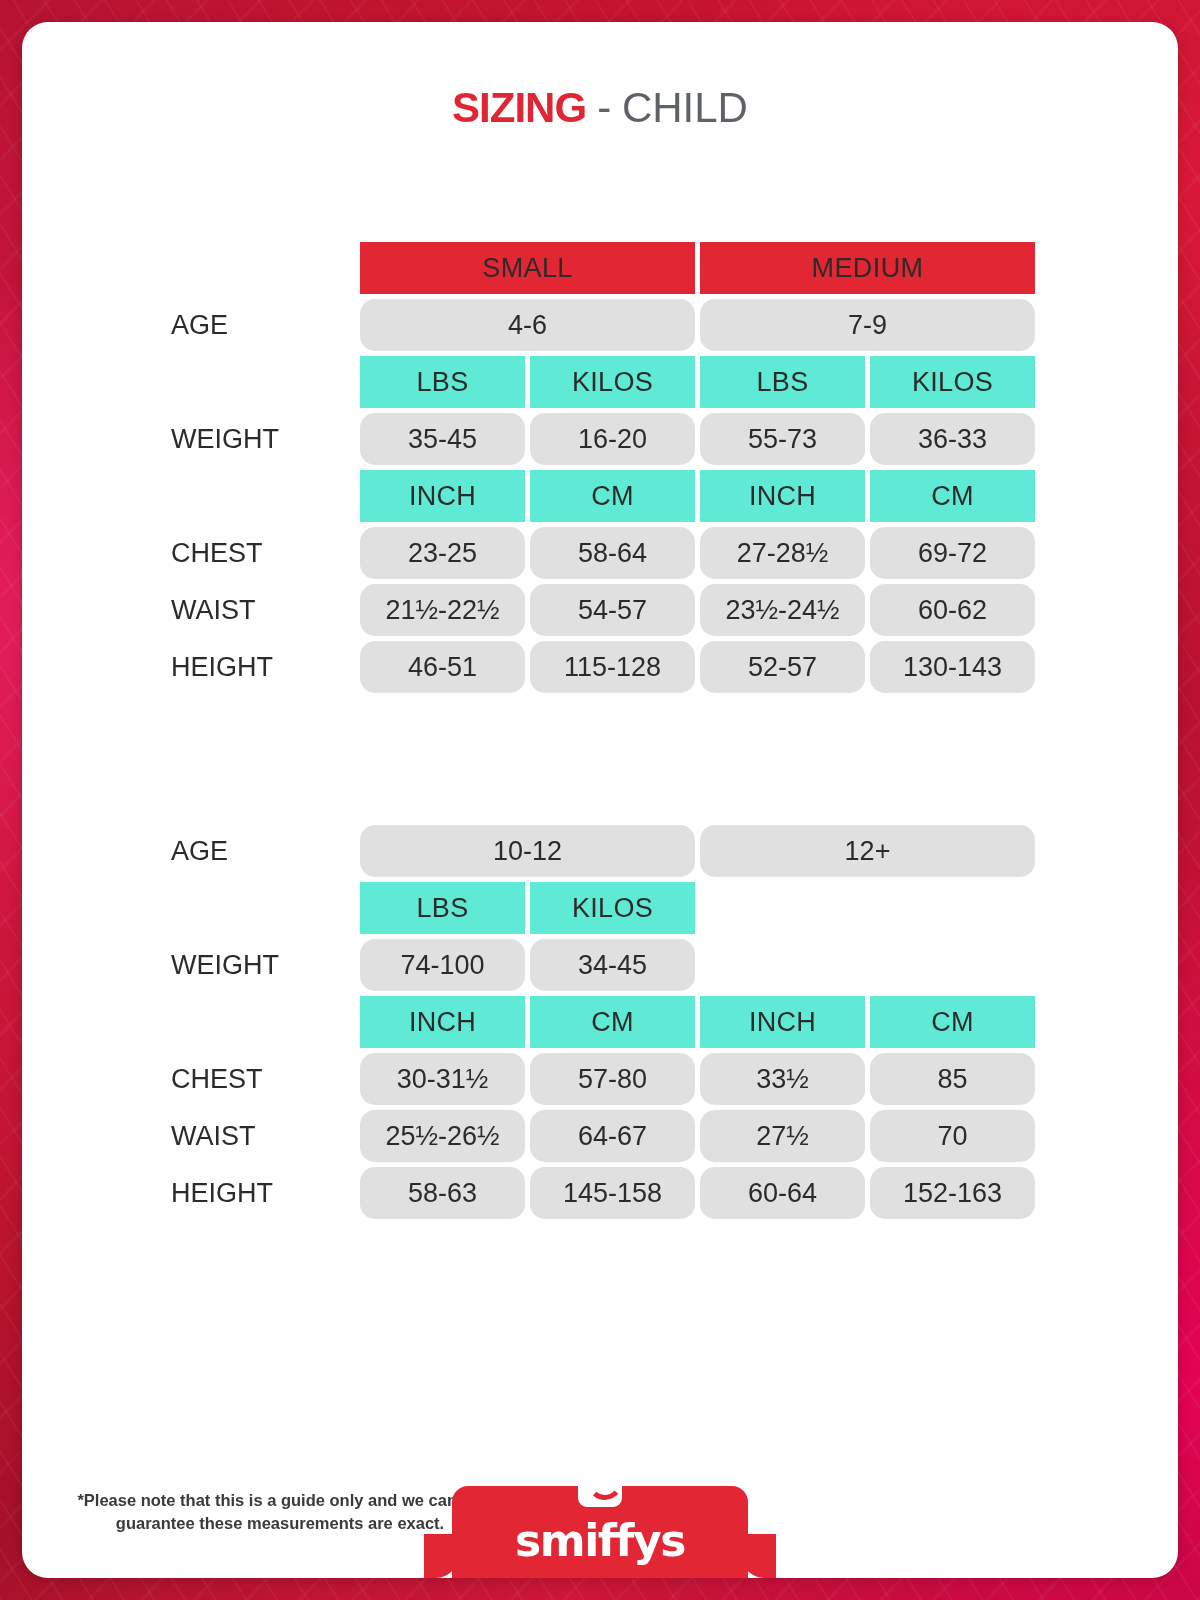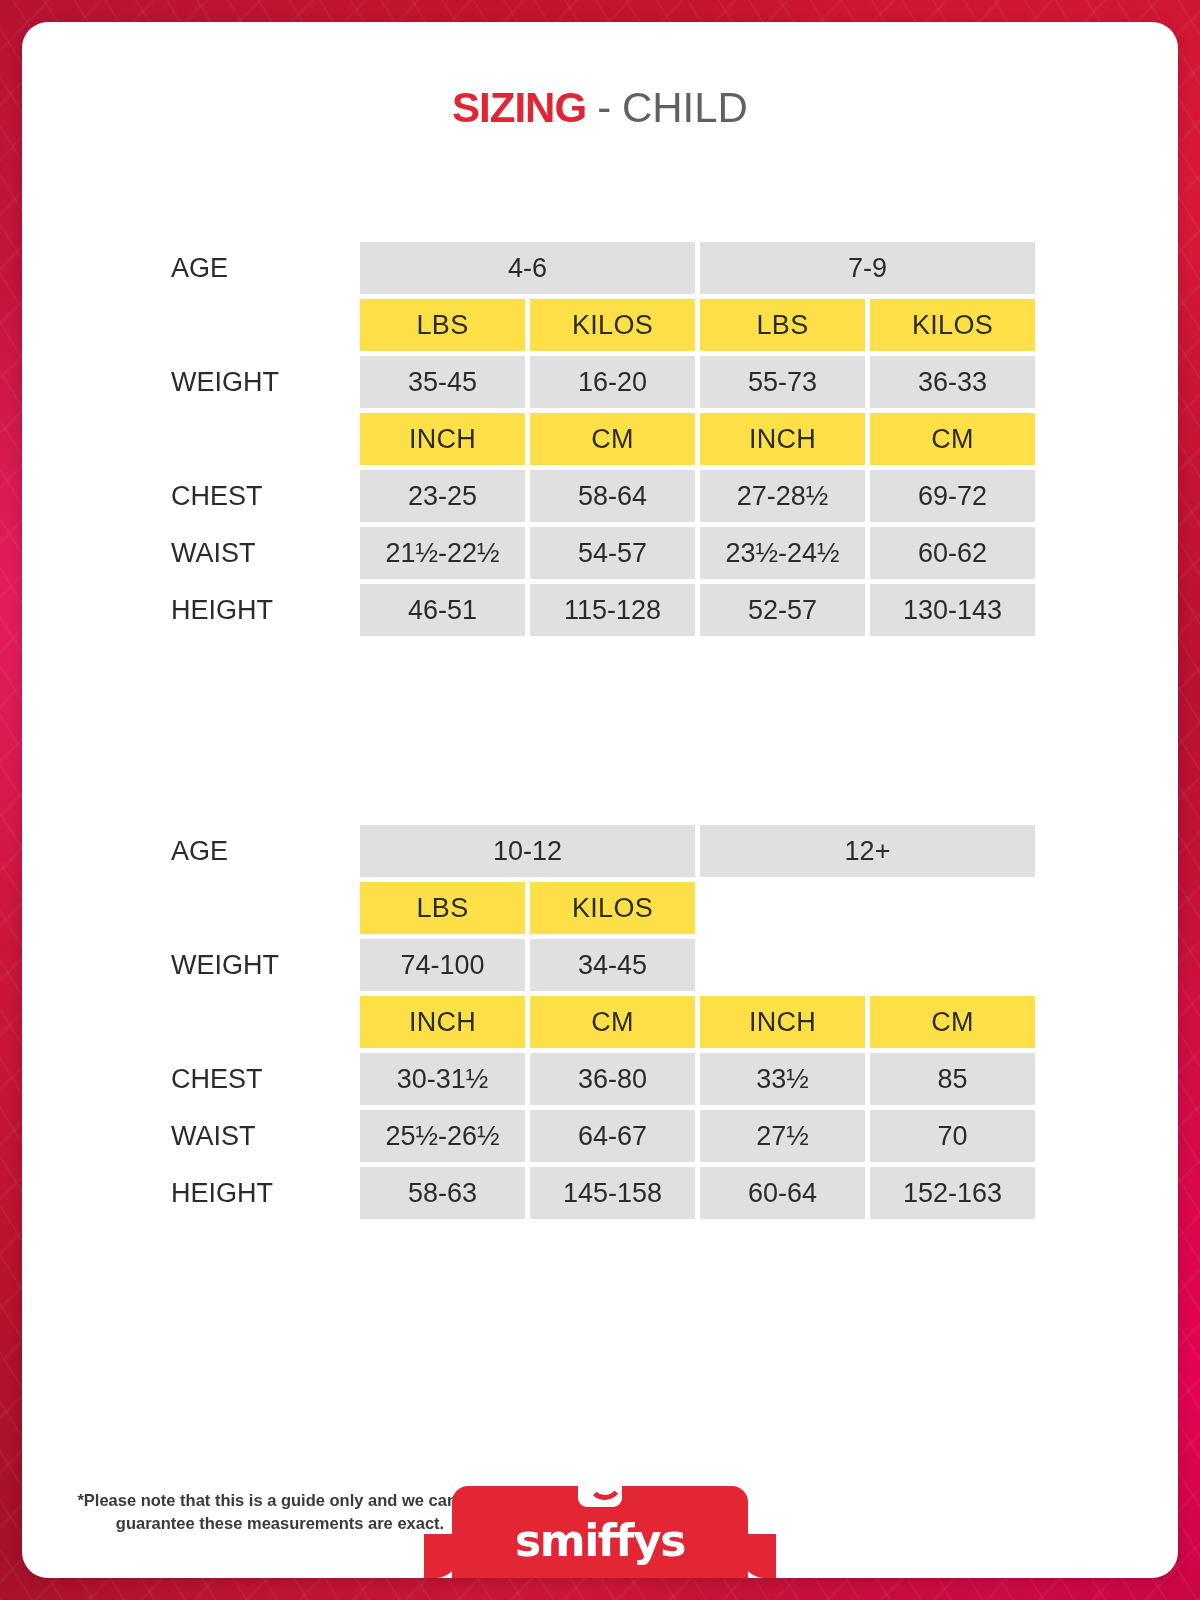--- a/index.html
+++ b/index.html
@@ -96,28 +96,29 @@
     margin-left: 14px;
   }
   .sizehead {
     background: #e32633;
     color: #ffffff;
     font-size: 28px;
     font-weight: normal;
     letter-spacing: 0.4px;
   }
   .unithead {
-    background: #fde047;
+    background: #5eead4;
     color: #ffffff;
     font-size: 27px;
     letter-spacing: 0.3px;
   }
   .val {
     background: #e0e0e0;
     color: #2b2b2b;
+    border-radius: 15px;
   }
   .blank {
     background: transparent;
   }
 
   .footer {
     position: absolute;
     left: 0;
     right: 0;
     bottom: 0;
@@ -217,20 +218,25 @@
       <table class="sizing">
         <colgroup>
           <col style="width:190px">
           <col style="width:165px">
           <col style="width:165px">
           <col style="width:165px">
           <col style="width:165px">
         </colgroup>
         <tbody>
           <tr>
+            <td class="blank"></td>
+            <td class="sizehead" colspan="2">SMALL</td>
+            <td class="sizehead" colspan="2">MEDIUM</td>
+          </tr>
+          <tr>
             <td class="rowlabel">AGE</td>
             <td class="val" colspan="2">4-6</td>
             <td class="val" colspan="2">7-9</td>
           </tr>
           <tr>
             <td class="blank"></td>
             <td class="unithead">LBS</td>
             <td class="unithead">KILOS</td>
             <td class="unithead">LBS</td>
             <td class="unithead">KILOS</td>
@@ -306,21 +312,21 @@
           <tr>
             <td class="blank"></td>
             <td class="unithead">INCH</td>
             <td class="unithead">CM</td>
             <td class="unithead">INCH</td>
             <td class="unithead">CM</td>
           </tr>
           <tr>
             <td class="rowlabel">CHEST</td>
             <td class="val">30-31½</td>
-            <td class="val">36-80</td>
+            <td class="val">57-80</td>
             <td class="val">33½</td>
             <td class="val">85</td>
           </tr>
           <tr>
             <td class="rowlabel">WAIST</td>
             <td class="val">25½-26½</td>
             <td class="val">64-67</td>
             <td class="val">27½</td>
             <td class="val">70</td>
           </tr>

